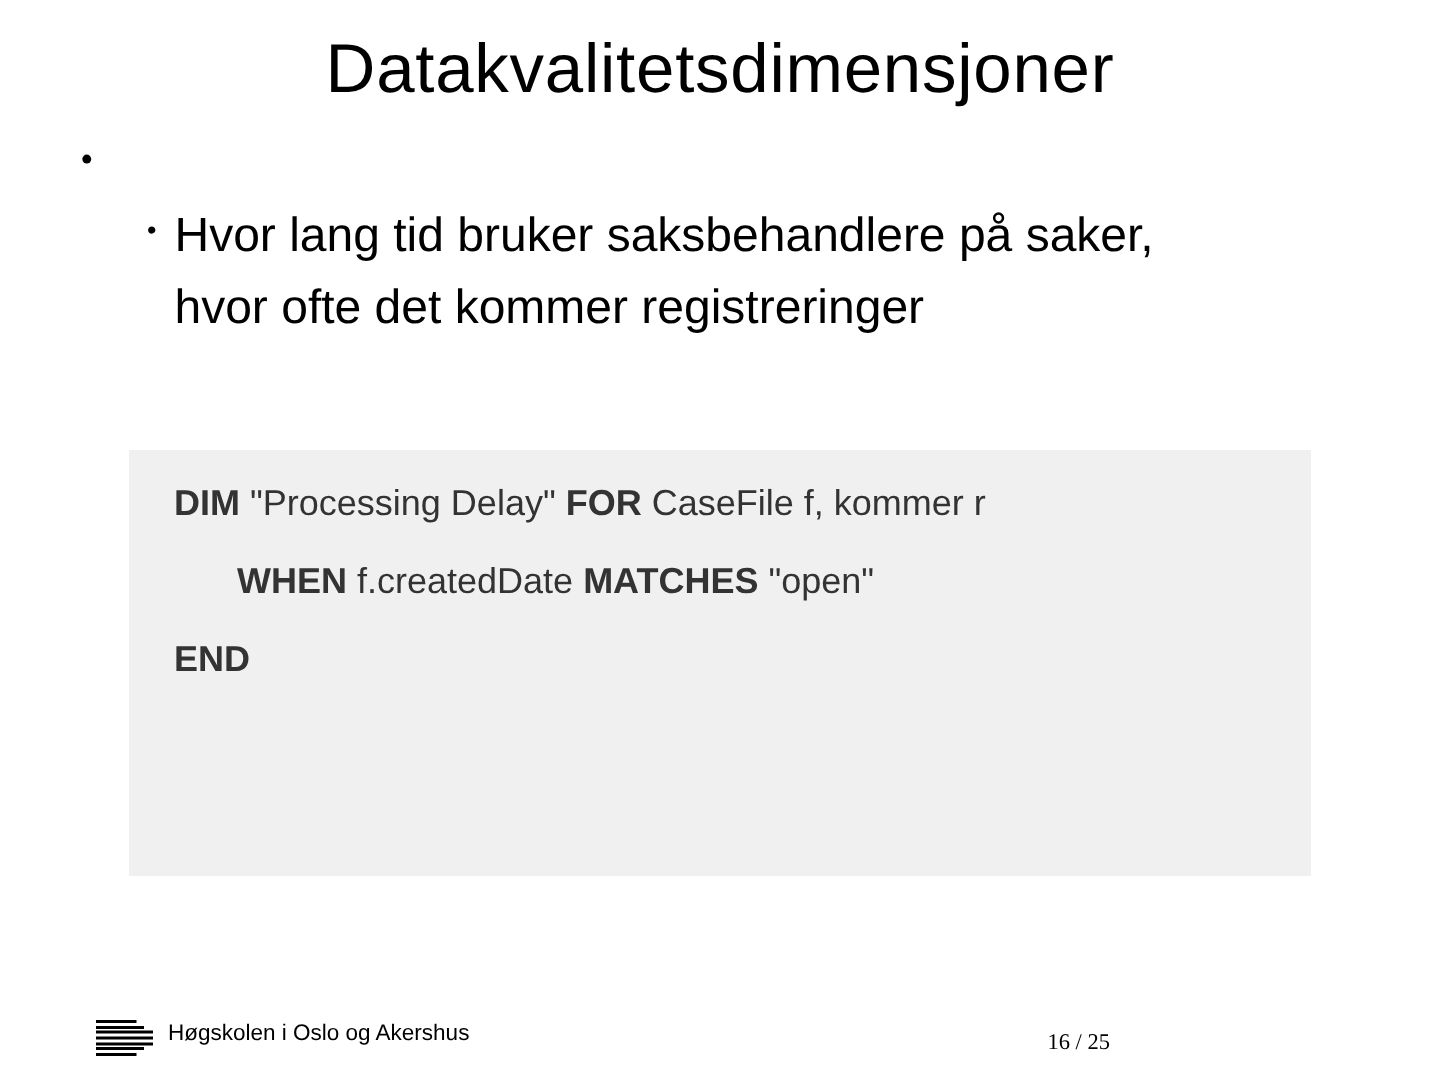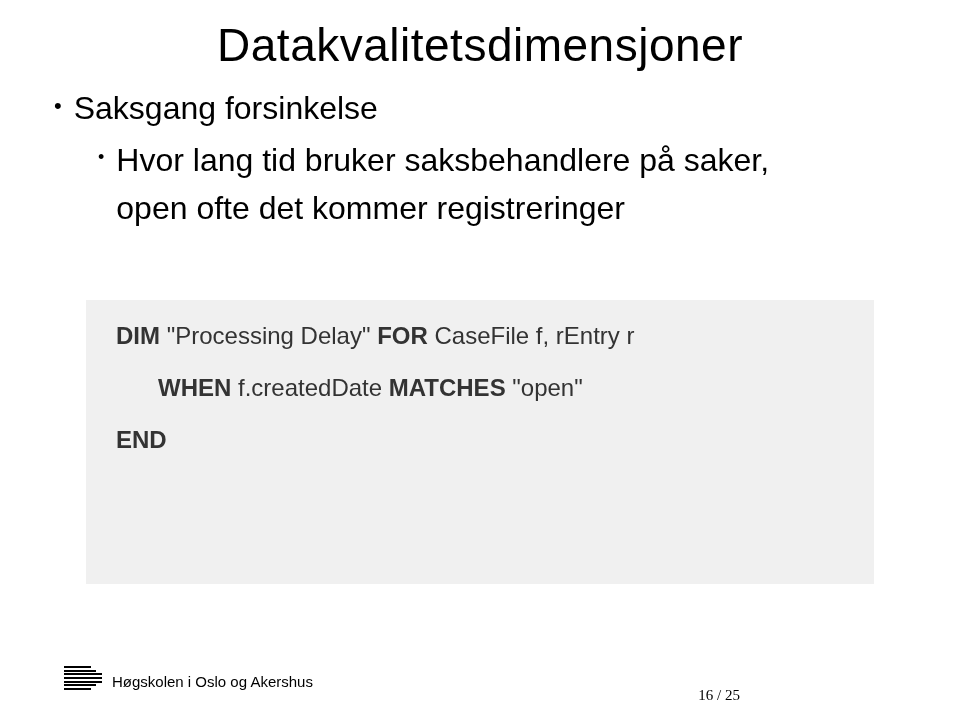--- a/index.html
+++ b/index.html
@@ -69,24 +69,24 @@
     font-size: 24px;
     color: #333333;
   }
   .codebox .line {
     margin-bottom: 24px;
   }
   .codebox .indent1 { margin-left: 42px; }
   .codebox strong { font-weight: bold; }
   .footer-left {
     position: absolute;
-    bottom: 28px;
+    bottom: 14px;
     left: 64px;
     display: flex;
-    align-items: flex-end;
+    align-items: flex-start;
     gap: 10px;
     font-size: 15px;
     color: #000;
   }
   .logo {
     width: 38px;
     height: 24px;
     display: flex;
     flex-direction: column;
     justify-content: space-between;
@@ -110,31 +110,30 @@
 </head>
 <body>
 
 <div class="slide">
 
   <div class="title">Datakvalitetsdimensjoner</div>
 
   <div class="bullets">
     <div class="b1">
       <span class="dot">•</span>
-      <span>Saksgang forsinkelse</span>
     </div>
     <div class="b2">
       <span class="dot">•</span>
-      <span style="max-width:740px;">Hvor lang tid bruker saksbehandlere på saker, open ofte det kommer registreringer</span>
+      <span style="max-width:740px;">Hvor lang tid bruker saksbehandlere på saker, hvor ofte det kommer registreringer</span>
     </div>
   </div>
 
   <div class="codebox">
     <div class="line">
-      <strong>DIM</strong><span> "Processing Delay" </span><strong>FOR</strong><span> CaseFile f, rEntry r</span>
+      <strong>DIM</strong><span> "Processing Delay" </span><strong>FOR</strong><span> CaseFile f, kommer r</span>
     </div>
     <div class="line indent1">
       <strong>WHEN</strong><span> f.createdDate </span><strong>MATCHES</strong><span> "open"</span>
     </div>
     <div class="line" style="margin-top:24px;">
       <strong>END</strong>
     </div>
   </div>
 
   <div class="footer-left">

